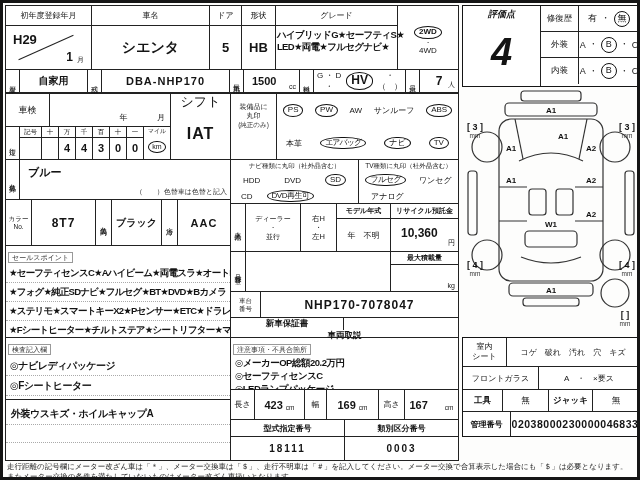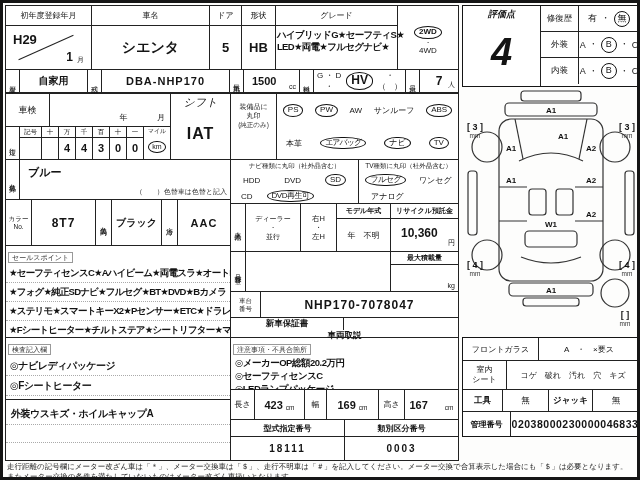--- a/index.html
+++ b/index.html
@@ -138,21 +138,21 @@
                 <div class="bb cc" style="height:11px;font-size:6.5px;">一</div>
                 <div class="cc" style="height:20px;font-size:11px;font-weight:bold;">0</div>
               </div>
               <div style="flex:1;text-align:center;">
                 <div style="font-size:6px;line-height:8px;">マイル</div>
                 <div><span class="crc" style="font-size:7px;padding:1px 3px;">km</span></div>
               </div>
             </div>
           </div>
           <div class="bl" style="width:60px;flex:none;">
-            <div class="cc" style="height:16px;font-size:11px;font-style:italic;">シフト</div>
+            <div class="cc" style="height:16px;font-size:13px;">シフト</div>
             <div class="cc" style="height:48px;font-size:16px;font-weight:bold;letter-spacing:1px;">IAT</div>
           </div>
         </div>
 
         <div class="flex bb" style="height:40px;">
           <div class="br vlab" style="width:14px;">外装色</div>
           <div style="flex:1;position:relative;">
             <span style="position:absolute;left:8px;top:5px;font-size:11px;font-weight:bold;">ブルー</span>
             <span style="position:absolute;right:3px;bottom:2px;font-size:7px;color:#333;">（　　）色替車は色替と記入</span>
           </div>
@@ -424,33 +424,33 @@
         <div class="v"><span>[</span> <span>4</span> <span>]</span></div>
         <div class="mm">mm</div>
       </div>
       <div class="corner" style="right:2px;top:222px;">
         <div class="v"><span>[</span> <span></span> <span>]</span></div>
         <div class="mm">mm</div>
       </div>
     </div>
 
     <div style="border:1.5px solid #151515;background:#fff;">
-      <div class="flex bb" style="height:23px;">
-        <div class="br cc" style="width:76px;font-size:8px;">フロントガラス</div>
-        <div class="cc" style="flex:1;font-size:8px;">A　・　×要ス</div>
-      </div>
       <div class="flex bb" style="height:29px;">
         <div class="br cc" style="width:44px;">
           <div style="font-size:8px;line-height:10px;text-align:center;">
             <div>室内</div>
             <div>シート</div>
           </div>
         </div>
         <div class="cc" style="flex:1;font-size:8px;">コゲ　破れ　汚れ　穴　キズ</div>
       </div>
+      <div class="flex bb" style="height:23px;">
+        <div class="br cc" style="width:76px;font-size:8px;">フロントガラス</div>
+        <div class="cc" style="flex:1;font-size:8px;">A　・　×要ス</div>
+      </div>
       <div class="flex bb" style="height:22px;">
         <div class="br cc" style="width:40px;font-size:8.5px;font-weight:bold;">工具</div>
         <div class="br cc" style="width:46px;font-size:8.5px;">無</div>
         <div class="br cc" style="width:44px;font-size:8.5px;font-weight:bold;">ジャッキ</div>
         <div class="cc" style="flex:1;font-size:8.5px;">無</div>
       </div>
       <div class="flex" style="height:24px;">
         <div class="br cc" style="width:48px;font-size:8px;font-weight:bold;">管理番号</div>
         <div class="cc" style="flex:1;font-size:10.5px;font-weight:bold;letter-spacing:0.5px;">02038000230000046833</div>
       </div>

